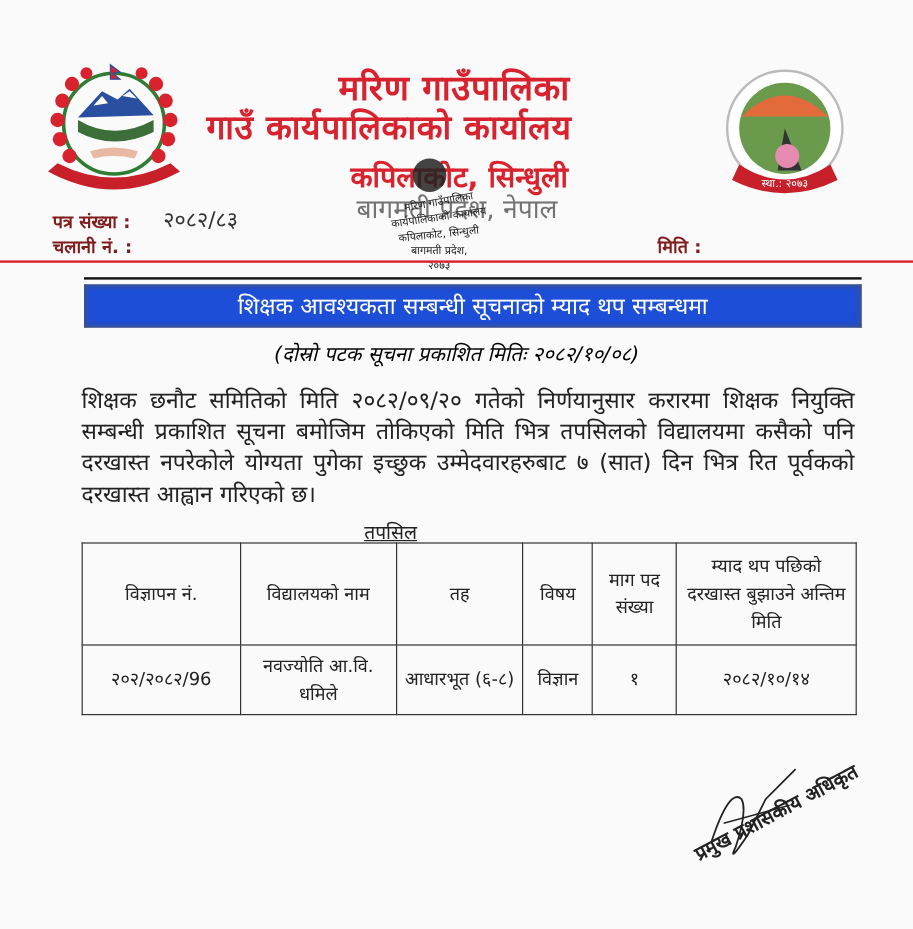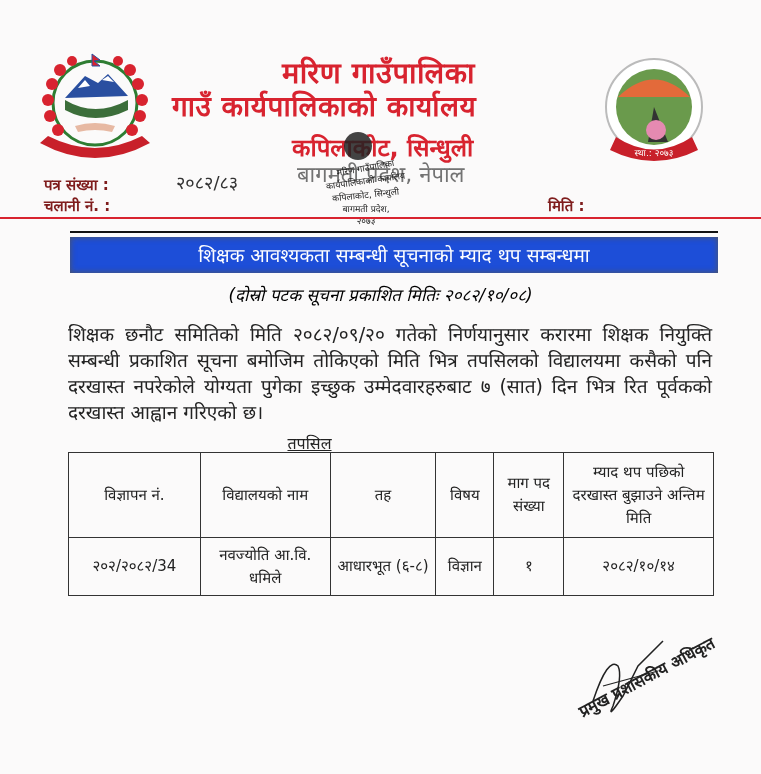--- a/index.html
+++ b/index.html
@@ -4,29 +4,29 @@
 <style>
   html, body { margin:0; padding:0; }
   body { width:761px; height:774px; background:#fbfafa; position:relative; overflow:hidden;
          font-family:"DejaVu Sans", sans-serif; color:#222; }
   .abs { position:absolute; }
   .title1 { left:282px; top:52px; font-size:29px; font-weight:bold; color:#d8232f; letter-spacing:0.5px; }
   .title2 { left:172px; top:86px; font-size:28px; font-weight:bold; color:#d8232f; letter-spacing:0.5px; }
   .title3 { left:292px; top:130px; font-size:24px; font-weight:bold; color:#d8232f; }
   .title4 { left:297px; top:158px; font-size:22px; color:#737373; }
   .lbl { font-size:15px; font-weight:bold; color:#7f1d1d; }
-  .val { font-size:18px; color:#333;margin-left:40px; }
+  .val { font-size:18px; color:#333; }
   .hrule { left:0; top:217px; width:761px; height:2px; background:#d8232f; }
   .bar-line { left:70px; top:231px; width:648px; height:2px; background:#111; }
   .banner { left:70px; top:237px; width:648px; height:36px; background:#1d4ed8;
             color:#fff; font-size:19px; display:flex; align-items:center; justify-content:center;
             box-shadow: inset 0 0 6px #555; }
   .subtitle { left:0; width:761px; top:283px; text-align:center; font-size:17px; font-style:italic; color:#000000; }
   .para { left:68px; top:321px; width:644px; font-size:19px; line-height:26px; text-align:justify; color:#222; }
-  .tapasil { left:0; width:619px; top:432px; text-align:center; font-size:16px; text-decoration:underline; color:#222; }
+  .tapasil { left:16px; width:619px; top:432px; text-align:center; font-size:16px; text-decoration:underline; color:#222; }
   table.tbl { position:absolute; left:68px; top:452px; width:646px; border-collapse:collapse; font-size:15px; color:#222; }
   .tbl td { border:1.5px solid #333; text-align:center; vertical-align:middle; padding:2px 4px; line-height:23px; }
   .tbl tr.head td { height:80px; }
   .tbl tr.row td { height:53px; }
   .sig-text { left:585px; top:700px; font-size:16px; font-weight:bold; color:#222; transform:rotate(-28deg); transform-origin:left bottom; white-space:nowrap; }
   .logo { position:absolute; }
   .stamp { position:absolute; left:306px; top:126px; width:120px; height:100px; }
 </style>
 </head>
 <body>
@@ -106,21 +106,21 @@
   <tbody>
       <tr class="head">
     <td>विज्ञापन नं.</td>
     <td>विद्यालयको नाम</td>
     <td>तह</td>
     <td>विषय</td>
     <td>माग पद संख्या</td>
     <td>म्याद थप पछिको दरखास्त बुझाउने अन्तिम मिति</td>
   </tr>
   <tr class="row">
-    <td>२०२/२०८२/34</td>
+    <td>२०२/२०८२/96</td>
     <td>नवज्योति आ.वि. धमिले</td>
     <td>आधारभूत (६-८)</td>
     <td>विज्ञान</td>
     <td>१</td>
     <td>२०८२/१०/१४</td>
   </tr>
 </tbody>
   </table>
 
 <svg class="abs" style="left:578px;top:636px" width="90" height="90" viewBox="0 0 90 90">

